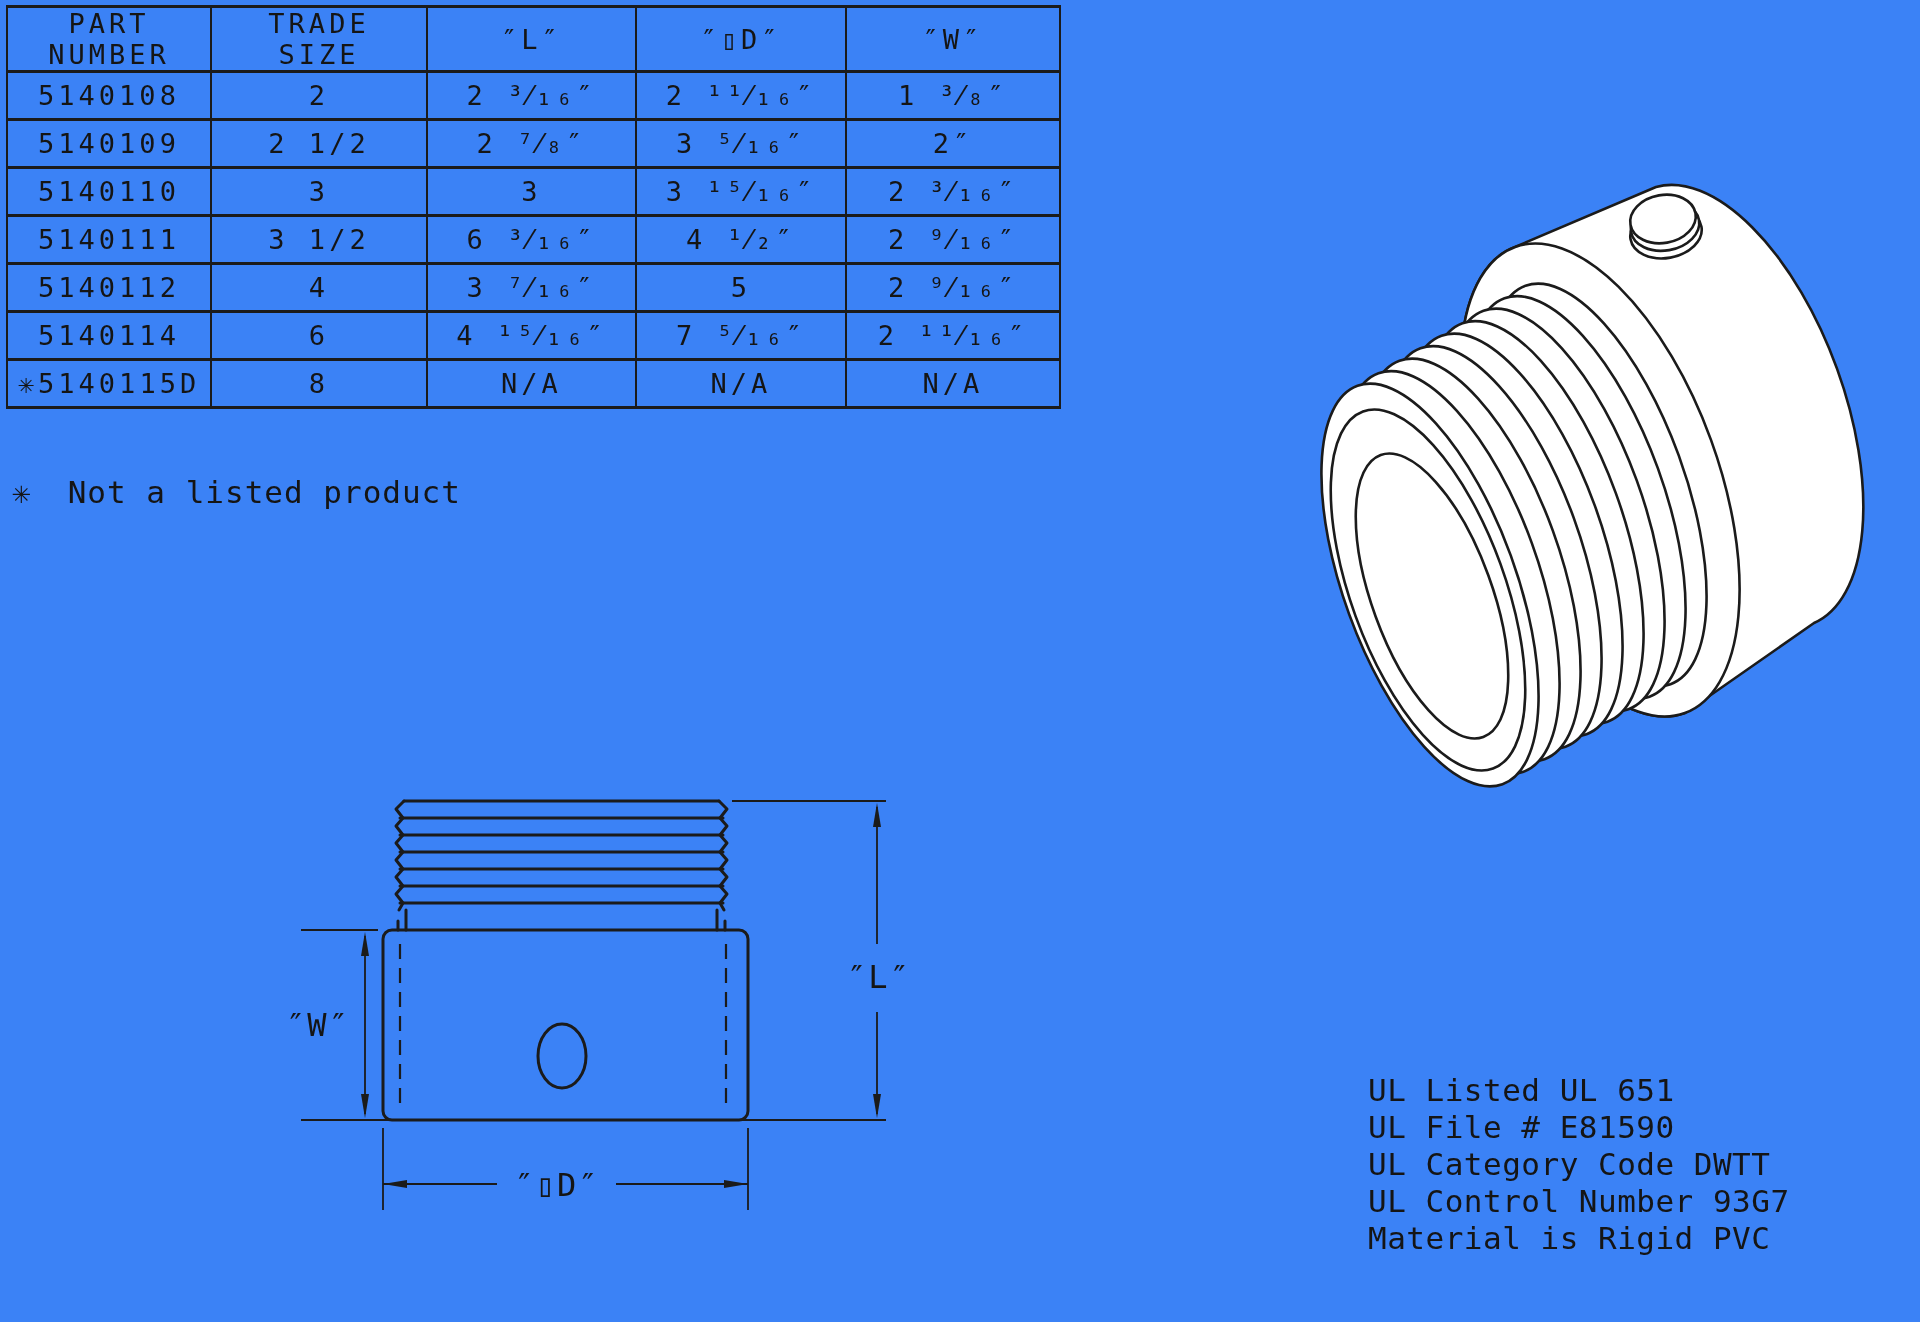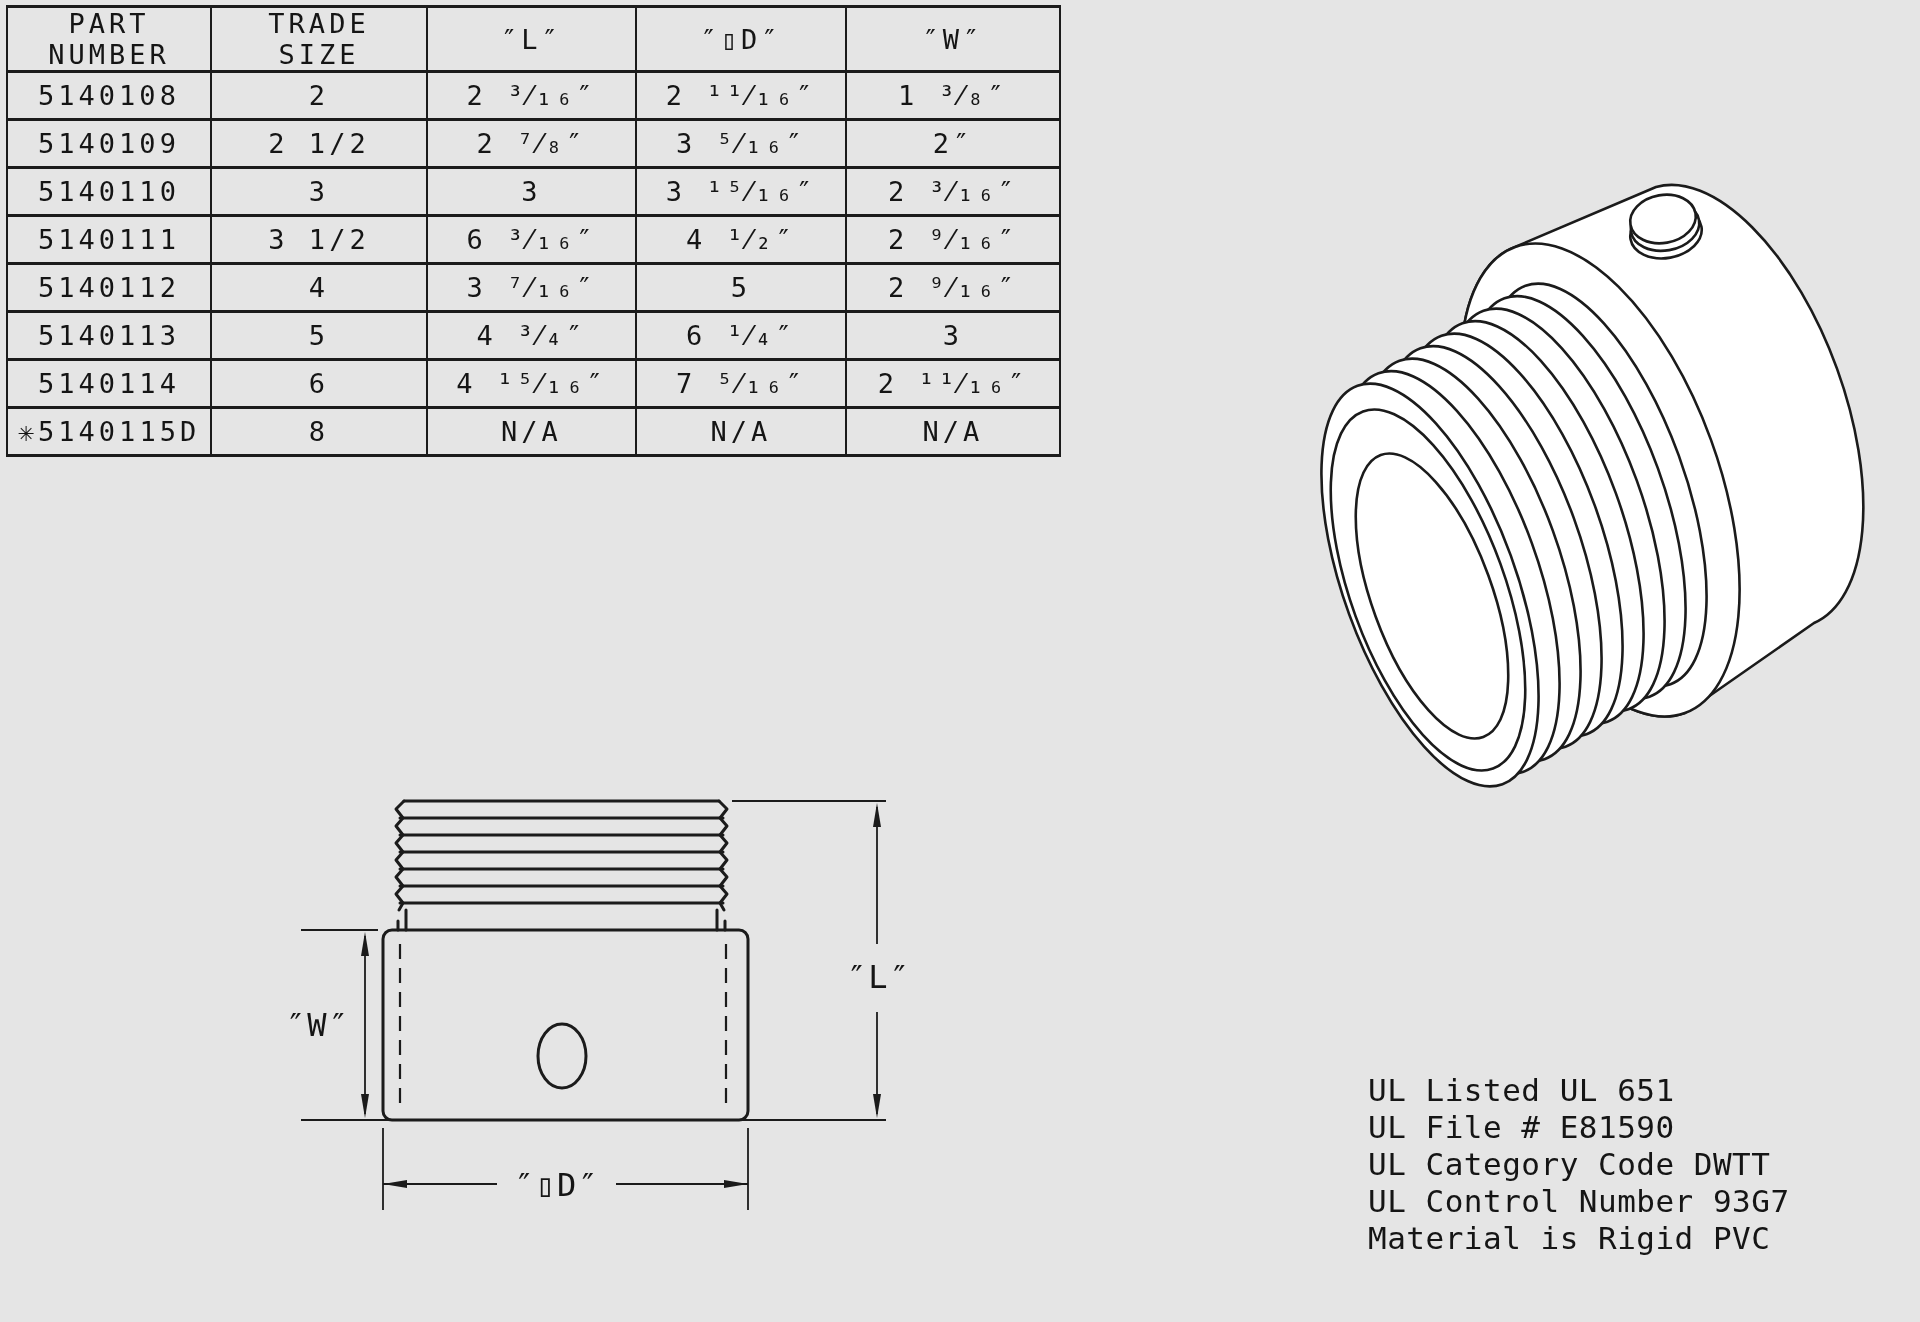--- a/index.html
+++ b/index.html
@@ -1,17 +1,17 @@
 <!DOCTYPE html>
 <html><head>
 <meta charset="utf-8">
 <style>
   html,body{margin:0;padding:0;background:#ffffff;}
   .canvas{
-    position:relative;width:1920px;height:1322px;background:#e5e5e5;overflow:hidden;
+    position:relative;width:1920px;height:1322px;background:#3b82f6;overflow:hidden;
     font-family:"DejaVu Sans Mono","DejaVu Sans",monospace;color:#151515;
   }
   
   table.spec{
     position:absolute;left:6px;top:5px;border-collapse:collapse;table-layout:fixed;
     width:1053px;
   }
   table.spec th, table.spec td{
     border:solid #1b1b1b;border-width:3px 2px;
     text-align:center;vertical-align:middle;padding:0;
@@ -105,43 +105,39 @@
         <td>2 ⁹⁄₁₆″</td>
       </tr>
       <tr>
         <td>5140112</td>
         <td>4</td>
         <td>3 ⁷⁄₁₆″</td>
         <td>5</td>
         <td>2 ⁹⁄₁₆″</td>
       </tr>
       <tr>
-        <td>5140113</td>
-        <td>5</td>
-        <td>4 ³⁄₄″</td>
-        <td>6 ¹⁄₄″</td>
-        <td>3</td>
-      </tr>
-      <tr>
         <td>5140114</td>
         <td>6</td>
         <td>4 ¹⁵⁄₁₆″</td>
         <td>7 ⁵⁄₁₆″</td>
         <td>2 ¹¹⁄₁₆″</td>
       </tr>
       <tr>
         <td>✳5140115D</td>
         <td>8</td>
         <td>N/A</td>
         <td>N/A</td>
         <td>N/A</td>
       </tr>
     </tbody>
   </table>
 
+  <div class="footnote">
+    <span class="star">✳</span><span>Not a listed product</span>
+  </div>
 
   <svg class="front-drawing" width="790" height="532" viewBox="170 790 790 532">
 
     <g>
       <path class="obj" d="M404 801 H719"></path>
       <path class="obj" d="M400 818 H723"></path>
       <path class="obj" d="M400 835 H723"></path>
       <path class="obj" d="M400 852 H723"></path>
       <path class="obj" d="M400 869 H723"></path>
       <path class="obj" d="M400 886 H723"></path>

